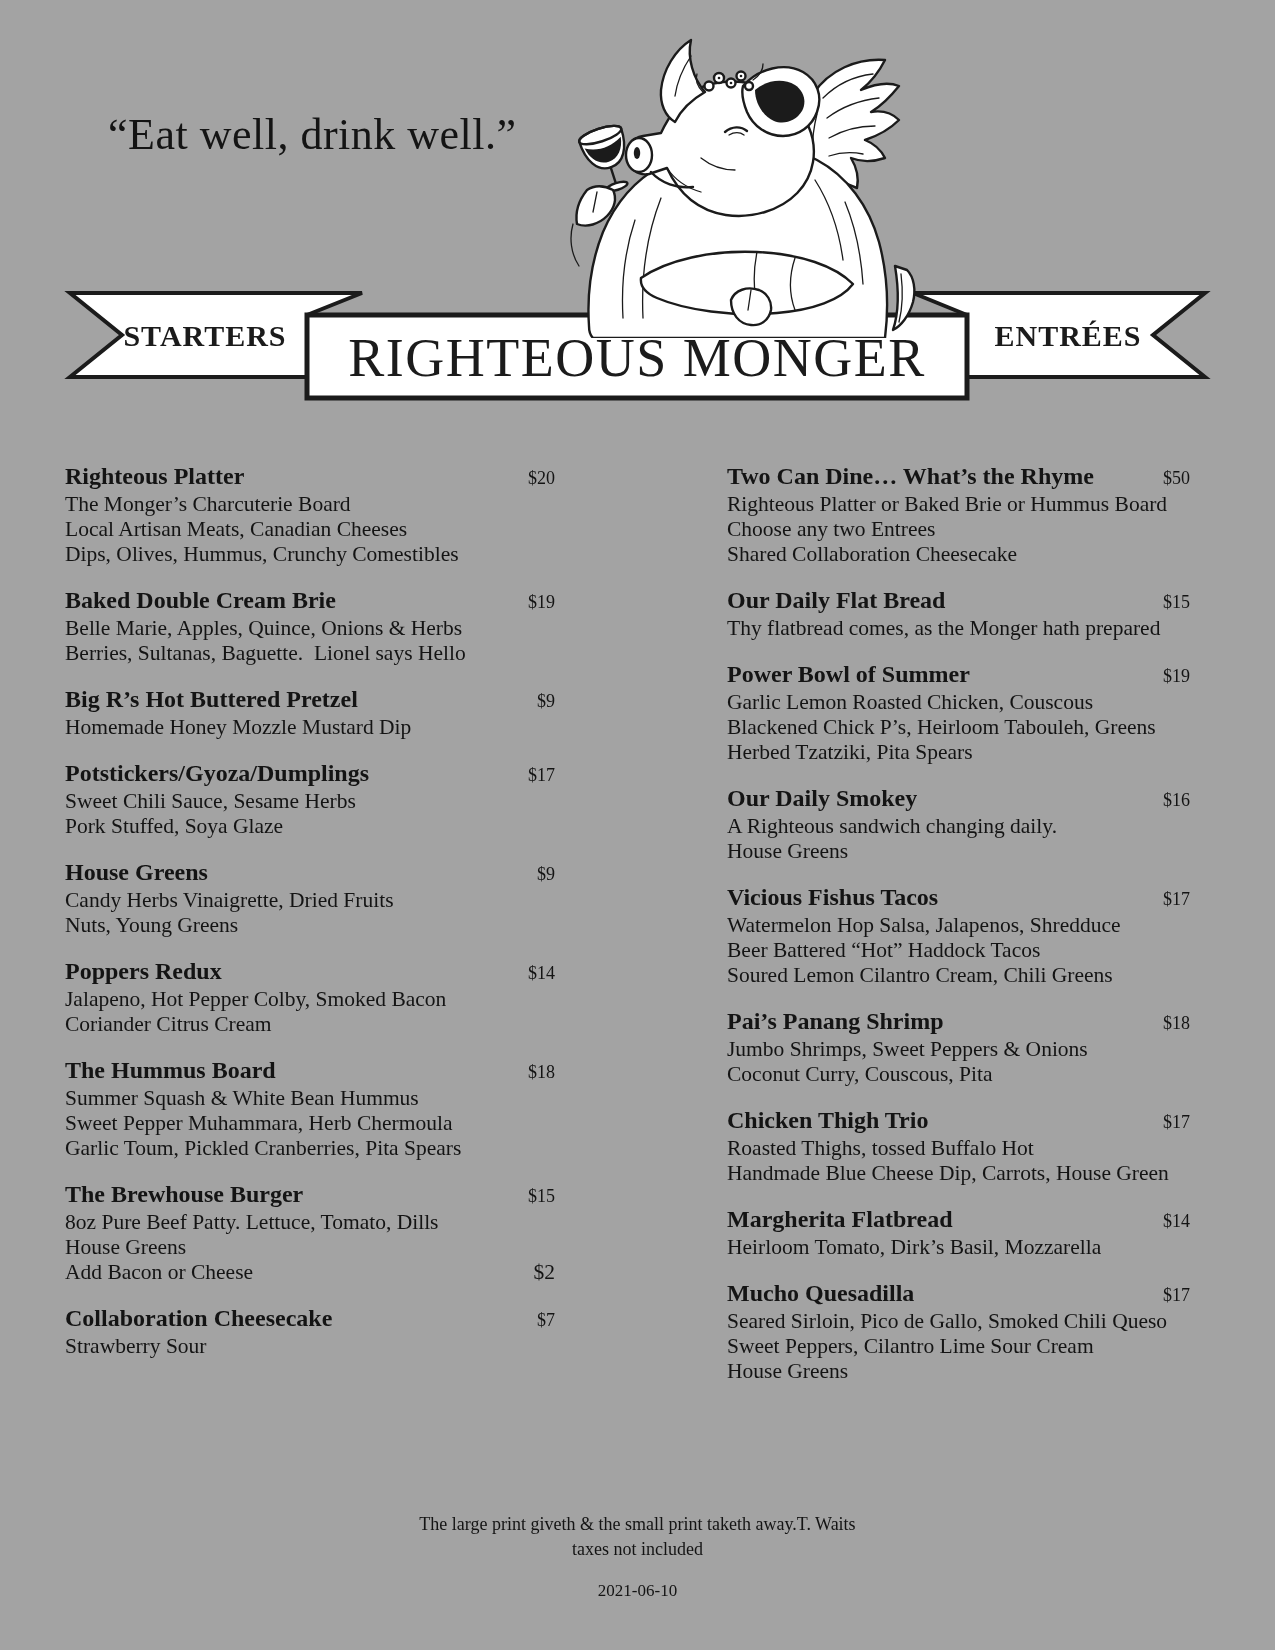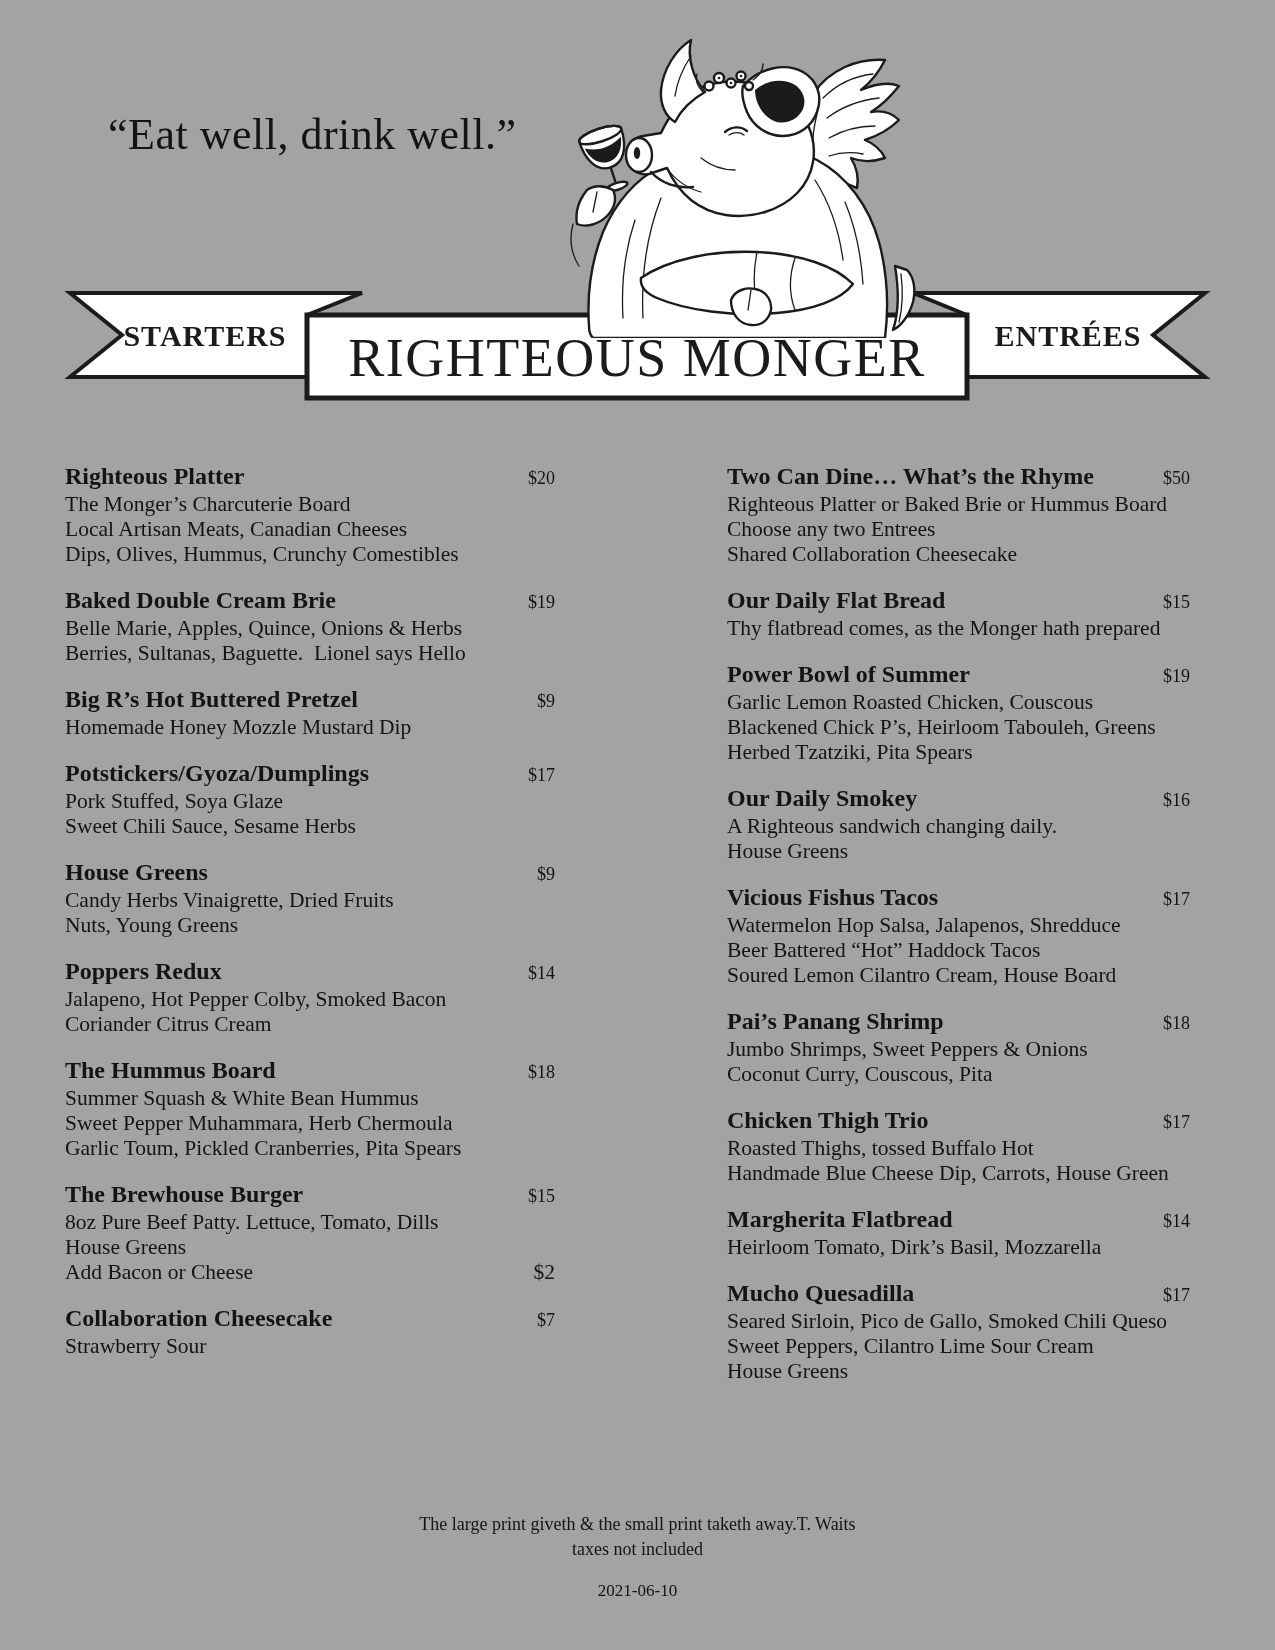--- a/index.html
+++ b/index.html
@@ -144,22 +144,22 @@
           <span class="name">Big R’s Hot Buttered Pretzel</span>
           <span class="price">$9</span>
         </div>
         <div class="desc">Homemade Honey Mozzle Mustard Dip</div>
       </div>
       <div class="item">
         <div class="head">
           <span class="name">Potstickers/Gyoza/Dumplings</span>
           <span class="price">$17</span>
         </div>
+        <div class="desc">Sweet Chili Sauce, Sesame Herbs</div>
         <div class="desc">Pork Stuffed, Soya Glaze</div>
-        <div class="desc">Sweet Chili Sauce, Sesame Herbs</div>
       </div>
       <div class="item">
         <div class="head">
           <span class="name">House Greens</span>
           <span class="price">$9</span>
         </div>
         <div class="desc">Candy Herbs Vinaigrette, Dried Fruits</div>
         <div class="desc">Nuts, Young Greens</div>
       </div>
       <div class="item">
@@ -234,21 +234,21 @@
         <div class="desc">A Righteous sandwich changing daily.</div>
         <div class="desc">House Greens</div>
       </div>
       <div class="item">
         <div class="head">
           <span class="name">Vicious Fishus Tacos</span>
           <span class="price">$17</span>
         </div>
         <div class="desc">Watermelon Hop Salsa, Jalapenos, Shredduce</div>
         <div class="desc">Beer Battered “Hot” Haddock Tacos</div>
-        <div class="desc">Soured Lemon Cilantro Cream, House Board</div>
+        <div class="desc">Soured Lemon Cilantro Cream, Chili Greens</div>
       </div>
       <div class="item">
         <div class="head">
           <span class="name">Pai’s Panang Shrimp</span>
           <span class="price">$18</span>
         </div>
         <div class="desc">Jumbo Shrimps, Sweet Peppers &amp; Onions</div>
         <div class="desc">Coconut Curry, Couscous, Pita</div>
       </div>
       <div class="item">

